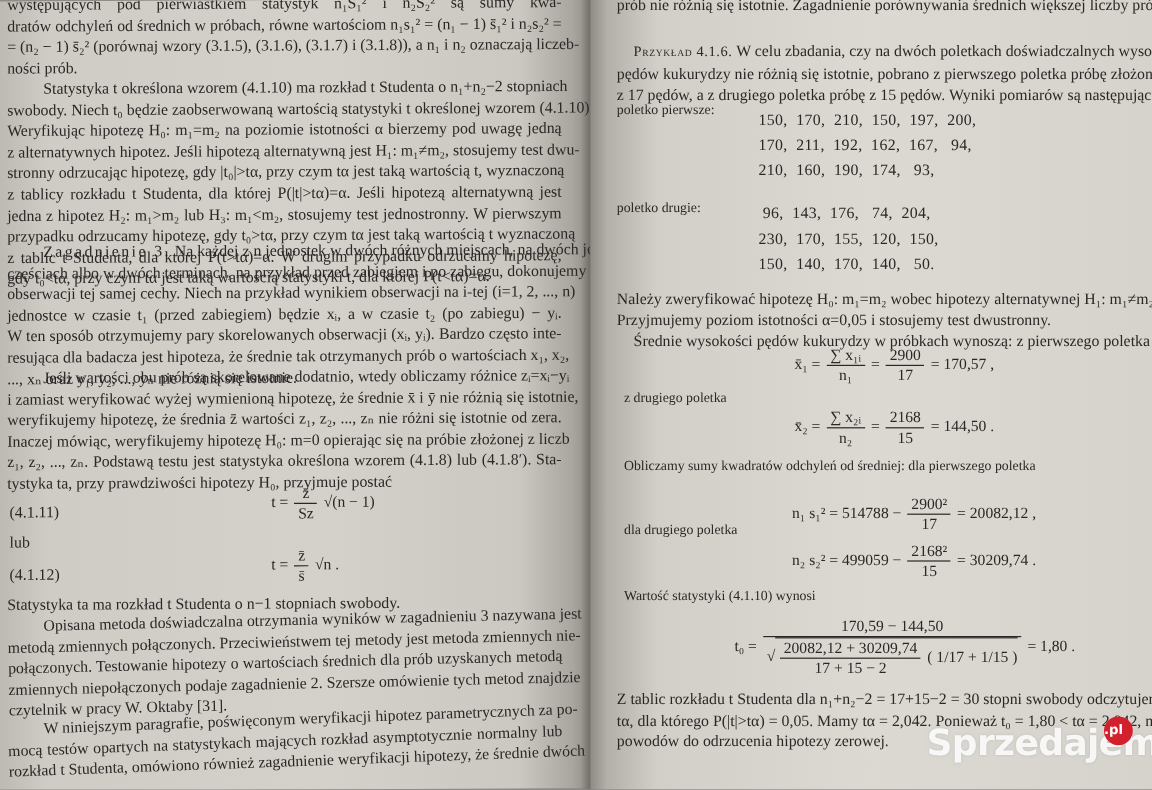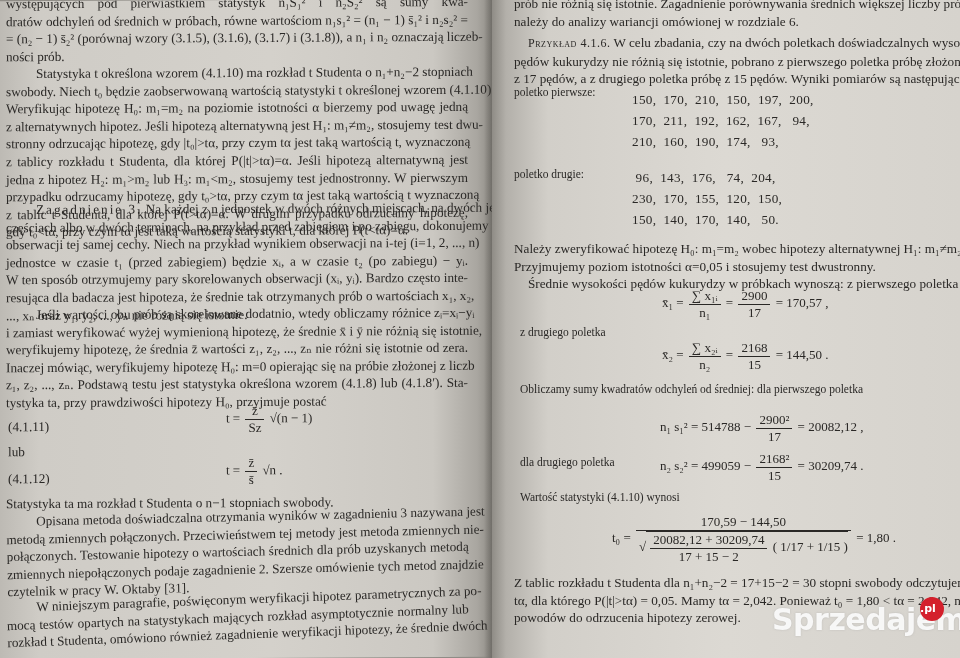--- a/index.html
+++ b/index.html
@@ -140,21 +140,20 @@
       <p>mocą testów opartych na statystykach mających rozkład asymptotycznie normalny lub</p>
       <p class="last">rozkład t Studenta, omówiono również zagadnienie weryfikacji hipotezy, że średnie dwóch</p>
     </div>
   </div>
 
   <div class="gutter"></div>
 
   <div class="page page-right">
     <div class="txt rp" style="top:-5px;">
       <p>prób nie różnią się istotnie. Zagadnienie porównywania średnich większej liczby prób</p>
-      <p class="last">należy do analizy wariancji omówionej w rozdziale 6.</p>
     </div>
 
     <div class="txt rp" style="top:34px;">
       <p class="ind"><span class="sc">Przykład 4.1.6.</span> <span>W celu zbadania, czy na dwóch poletkach doświadczalnych wysokości</span></p>
       <p>pędów kukurydzy nie różnią się istotnie, pobrano z pierwszego poletka próbę złożoną</p>
       <p class="last">z 17 pędów, a z drugiego poletka próbę z 15 pędów. Wyniki pomiarów są następujące:</p>
     </div>
     <div class="txt small" style="left:22px;top:84px;">poletko pierwsze:</div>
     <div class="data-row" style="left:140px;top:92px;">150,  170,  210,  150,  197,  200,</div>
     <div class="data-row" style="left:140px;top:113px;">170,  211,  192,  162,  167,   94,</div>
@@ -190,21 +189,21 @@
     </div>
 
     <div class="txt small" style="left:28px;top:381px;">Obliczamy sumy kwadratów odchyleń od średniej: dla pierwszego poletka</div>
 
     <div class="formula" style="left:168px;top:392px;margin-top:20px;">
       <span>n₁ s₁² = 514788 −</span>
       <span class="frac"><span class="num">2900²</span><span class="den">17</span></span>
       <span>= 20082,12 ,</span>
     </div>
 
-    <div class="txt small" style="left:28px;top:454px;">dla drugiego poletka</div>
+    <div class="txt small" style="left:28px;top:434px;">dla drugiego poletka</div>
 
     <div class="formula" style="left:168px;top:451px;">
       <span>n₂ s₂² = 499059 −</span>
       <span class="frac"><span class="num">2168²</span><span class="den">15</span></span>
       <span>= 30209,74 .</span>
     </div>
 
     <div class="txt small" style="left:28px;top:489px;">Wartość statystyki (4.1.10) wynosi</div>
 
     <div class="formula" style="left:120px;top:514px;">

